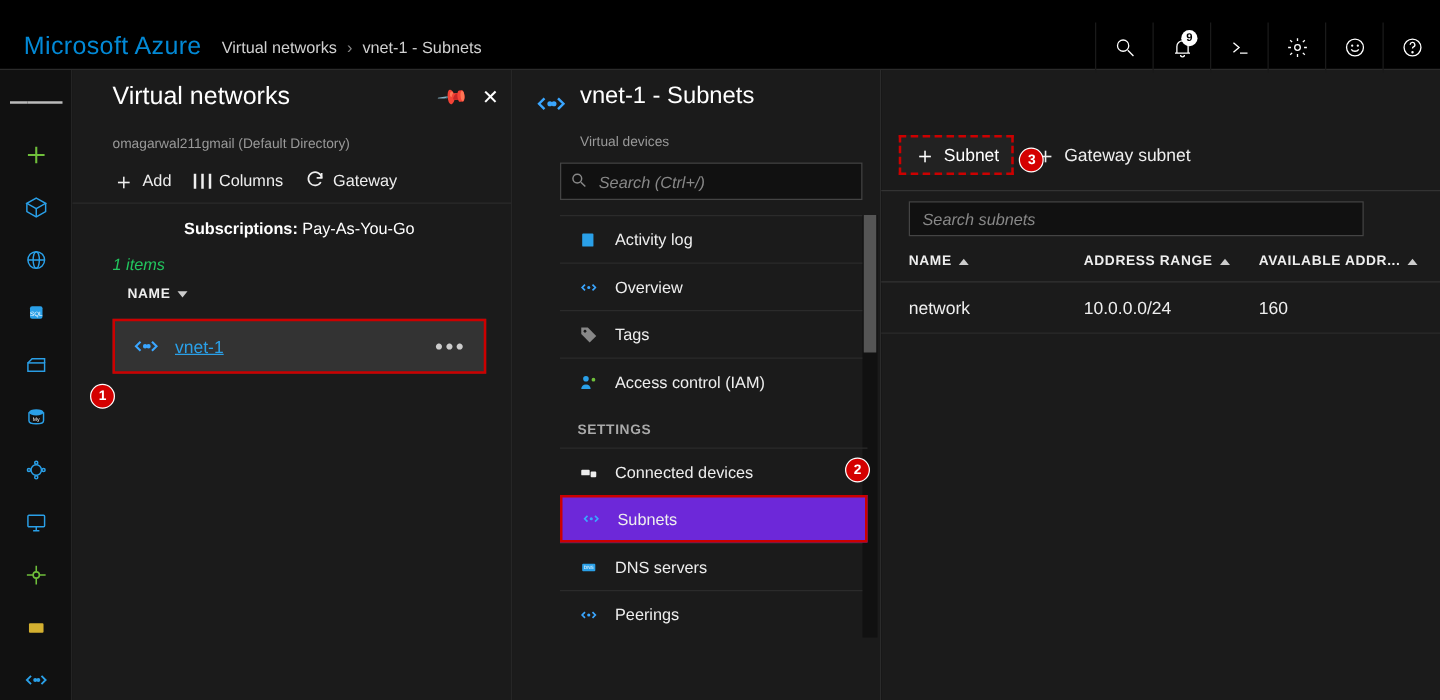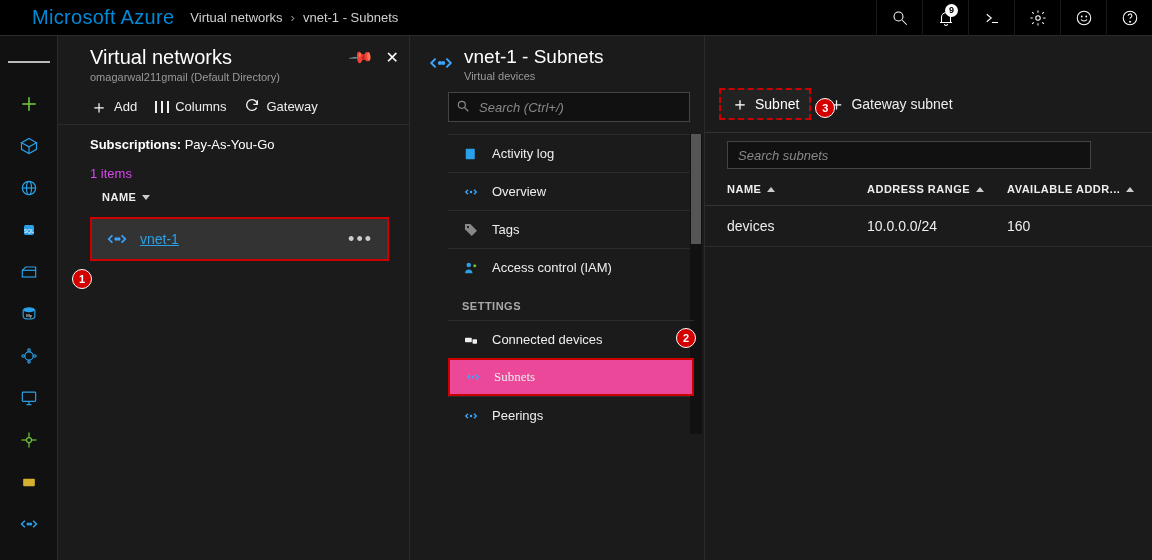--- a/index.html
+++ b/index.html
@@ -1,20 +1,20 @@
 <!DOCTYPE html>
 <html><head>
 <meta charset="utf-8">
 <style>
   * { box-sizing: border-box; margin: 0; padding: 0; }
   html, body { width: 1152px; height: 560px; overflow: hidden; background: #000; font-family: "Segoe UI", Arial, sans-serif; color: #fff; }
   body { display: flex; flex-direction: column; }
 
   
-  .topbar { height: 36px; background: #000; border-bottom: 1px solid #2b2b2b; display: flex; align-items: center; padding-left: 32px; }
+  .topbar { height: 36px; background: #000; border-bottom: 1px solid #2b2b2b; display: flex; align-items: center; padding-left: 19px; margin-top: 20px; }
   .brand { color: #0289d6; font-size: 20px; font-weight: 400; letter-spacing: 0.3px; margin-right: 16px; }
   .breadcrumb { color: #d0d0d0; font-size: 13px; display: flex; align-items: center; gap: 8px; }
   .crumb-sep { color: #888; }
   .topbar-spacer { flex: 1; }
   .top-icons { display: flex; align-items: center; height: 100%; }
   .top-ico { width: 46px; height: 40px; display: flex; align-items: center; justify-content: center; border-left: 1px solid #1a1a1a; cursor: pointer; position: relative; }
   .top-ico svg { width: 18px; height: 18px; stroke: #fff; fill: none; stroke-width: 1.4; }
   .badge-dot { position: absolute; top: 6px; right: 10px; background: #fff; color: #000; font-size: 9px; font-weight: 600; width: 13px; height: 13px; border-radius: 50%; display: flex; align-items: center; justify-content: center; }
 
   
@@ -23,36 +23,36 @@
   
   .rail { width: 58px; background: #111; border-right: 1px solid #2b2b2b; display: flex; flex-direction: column; align-items: center; padding-top: 8px; gap: 6px; }
   .rail .rail-item { width: 42px; height: 36px; display: flex; align-items: center; justify-content: center; cursor: pointer; border-radius: 2px; }
   .rail .hamburger div { width: 18px; height: 2px; background: #bbb; margin: 2px 0; }
   .rail svg { width: 20px; height: 20px; }
 
   
   .blade1 { width: 352px; background: #1b1b1b; border-right: 1px solid #2b2b2b; display: flex; flex-direction: column; }
   .blade-head { padding: 10px 16px 6px 32px; position: relative; }
   .blade-title { font-size: 20px; font-weight: 400; color: #fff; }
-  .blade-sub { font-size: 11px; color: #999; margin-top: 2px; }
+  .blade-sub { font-size: 11px; color: #999; margin-top: 20px; }
   .head-icons { position: absolute; right: 10px; top: 12px; display: flex; gap: 14px; }
   .head-icons span { cursor: pointer; font-size: 16px; color: #fff; }
   .toolbar { display: flex; align-items: center; gap: 18px; padding: 8px 16px 8px 32px; border-bottom: 1px solid #2b2b2b; }
   .tool-btn { display: flex; align-items: center; gap: 6px; font-size: 13px; color: #eee; cursor: pointer; }
   .plus-ico { font-size: 18px; line-height: 1; }
   .columns-ico { width: 14px; height: 12px; border-left: 2px solid #eee; border-right: 2px solid #eee; position: relative; }
   .columns-ico::before { content: ""; position: absolute; left: 4px; top: 0; bottom: 0; width: 2px; background: #eee; }
   .refresh-ico svg { width: 16px; height: 16px; stroke: #eee; fill: none; stroke-width: 2; }
 
   .blade-body { padding: 12px 20px 12px 32px; }
-  .subs-row { font-size: 13px; color: #fff; margin-bottom: 10px; }
+  .subs-row { font-size: 13px; color: #fff; margin-bottom: 10px; text-align: center; }
   .subs-row b { font-weight: 600; }
   .filter-input { width: 100%; height: 30px; background: #1b1b1b; border: 1px solid #666; color: #fff; padding: 0 10px; font-size: 13px; font-style: italic; }
   .filter-input::placeholder { color: #aaa; font-style: italic; }
-  .items-count { font-size: 13px; color: #d946ef; margin-top: 14px; margin-bottom: 10px; }
+  .items-count { font-size: 13px; color: #22c55e; margin-top: 14px; margin-bottom: 10px; font-style: italic; }
   .col-head { font-size: 11px; font-weight: 700; letter-spacing: 0.5px; color: #eee; display: flex; align-items: center; gap: 6px; padding-left: 12px; }
   .chev-down { width: 0; height: 0; border-left: 4px solid transparent; border-right: 4px solid transparent; border-top: 5px solid #ccc; }
 
   .vnet-row-wrap { position: relative; margin-top: 14px; }
   .vnet-row { height: 44px; background: #333; border: 2px solid #c00; display: flex; align-items: center; padding: 0 14px; cursor: pointer; }
   .vnet-ico { width: 22px; height: 22px; display: flex; align-items: center; justify-content: center; margin-right: 12px; }
   .vnet-name { color: #2aa0e8; font-size: 14px; text-decoration: underline; }
   .vnet-more { margin-left: auto; color: #ccc; font-size: 18px; letter-spacing: 2px; cursor: pointer; }
   .callout { position: absolute; width: 20px; height: 20px; border-radius: 50%; background: #d40000; color: #fff; font-size: 11px; font-weight: 700; display: flex; align-items: center; justify-content: center; border: 1px solid #fff; }
   .callout.c1 { left: -18px; top: 52px; }
@@ -66,21 +66,21 @@
   .search-blade { margin: 4px 14px 12px 38px; position: relative; }
   .search-blade input { width: 100%; height: 30px; background: #111; border: 1px solid #444; color: #fff; padding: 0 10px 0 30px; font-size: 13px; font-style: italic; }
   .search-blade input::placeholder { color: #888; font-style: italic; }
   .search-blade svg { position: absolute; left: 8px; top: 7px; width: 14px; height: 14px; stroke: #888; fill: none; }
 
   .menu-scroll { margin-left: 38px; margin-right: 10px; position: relative; }
   .menu-group-label { font-size: 11px; font-weight: 700; color: #aaa; letter-spacing: 0.5px; padding: 14px 8px 8px 14px; }
   .menu-item { height: 38px; display: flex; align-items: center; padding: 0 14px; gap: 12px; font-size: 13px; color: #eee; cursor: pointer; border-top: 1px solid #2b2b2b; }
   .menu-item:first-child { border-top: none; }
   .menu-item .mi-ico { width: 18px; height: 18px; display: flex; align-items: center; justify-content: center; }
-  .menu-item.selected { background: #ec4899; border: 2px solid #c00; position: relative; font-family: Liberation Serif, serif; }
+  .menu-item.selected { background: #6d28d9; border: 2px solid #c00; position: relative; }
   .scroll-track { position: absolute; right: -8px; top: 0; bottom: 0; width: 12px; background: #111; }
   .scroll-thumb { position: absolute; left: 1px; top: 0; width: 10px; height: 110px; background: #555; }
 
   
   .blade3 { flex: 1; background: #1b1b1b; padding-top: 52px; }
   .b3-toolbar { display: flex; align-items: center; gap: 16px; padding: 0 14px 12px 14px; border-bottom: 1px solid #333; position: relative; }
   .subnet-btn { display: flex; align-items: center; gap: 6px; height: 32px; padding: 0 10px; border: 2px dashed #c00; background: #222; cursor: pointer; font-size: 14px; position: relative; }
   .gw-btn { display: flex; align-items: center; gap: 6px; font-size: 14px; color: #eee; cursor: pointer; }
   .b3-search { margin: 8px 0 0 22px; }
   .b3-search input { width: 364px; height: 28px; background: #111; border: 1px solid #444; color: #fff; padding: 0 10px; font-size: 13px; font-style: italic; }
@@ -371,20 +371,29 @@
             <svg viewBox="0 0 24 24" class="vnet-chev" fill="none" stroke-width="1.8">
               <polyline points="8,9 5,12 8,15"></polyline>
               <circle cx="12" cy="12" r="0.8" fill="#3aa6ff"></circle>
               <polyline points="16,9 19,12 16,15"></polyline>
             </svg>
           </span>
           <span>Subnets</span>
         </div>
       <div class="menu-item">
           <span class="mi-ico">
+            <svg viewBox="0 0 24 24" fill="#2aa0e8">
+              <rect x="5" y="8" width="14" height="8" rx="1"></rect>
+              <text x="12" y="14" font-size="5" text-anchor="middle" fill="#fff">DNS</text>
+            </svg>
+          </span>
+          <span>DNS servers</span>
+        </div>
+      <div class="menu-item">
+          <span class="mi-ico">
             <svg viewBox="0 0 24 24" class="vnet-chev" fill="none" stroke-width="1.8">
               <polyline points="8,9 5,12 8,15"></polyline>
               <circle cx="12" cy="12" r="0.8" fill="#3aa6ff"></circle>
               <polyline points="16,9 19,12 16,15"></polyline>
             </svg>
           </span>
           <span>Peerings</span>
         </div>
     </div>
   </div>
@@ -410,18 +419,18 @@
       <div class="b3-col addr">
           <span>ADDRESS RANGE</span>
           <span class="chev-up"></span>
         </div>
       <div class="b3-col avail">
           <span>AVAILABLE ADDR...</span>
           <span class="chev-up"></span>
         </div>
     </div>
     <div class="b3-row">
-      <div class="c name">devices</div>
+      <div class="c name">network</div>
       <div class="c addr">10.0.0.0/24</div>
       <div class="c avail">160</div>
     </div>
   </div>
 </div>
 
 </body></html>

